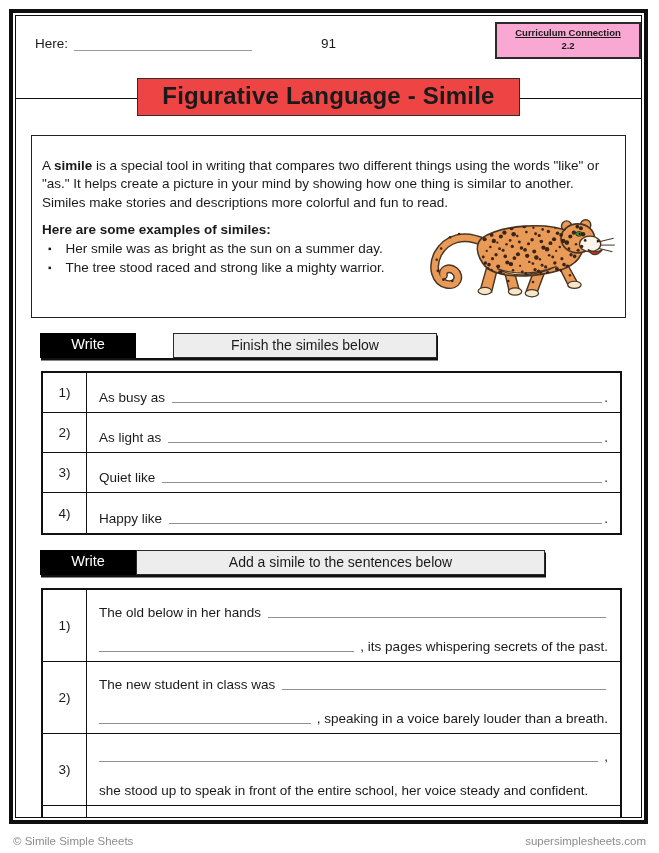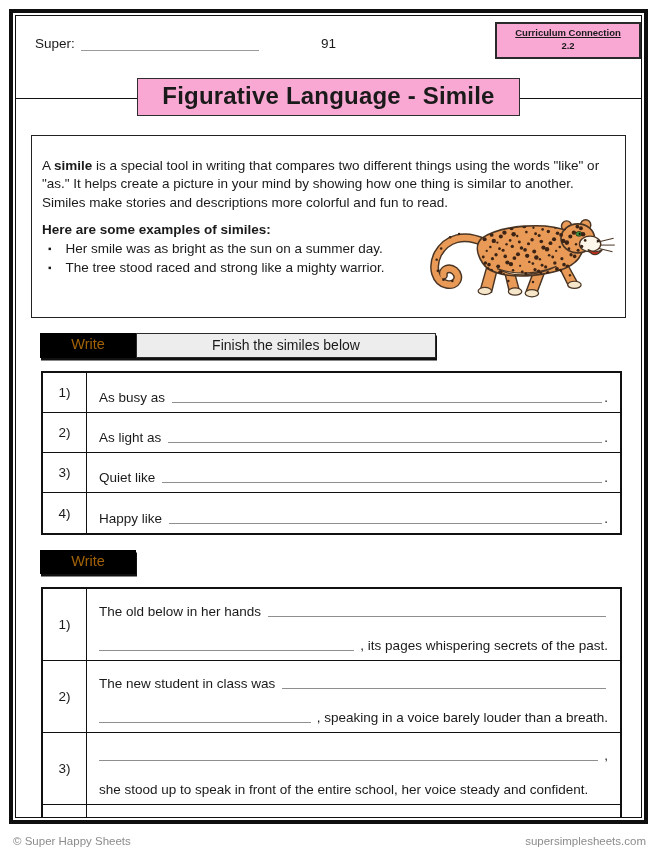--- a/index.html
+++ b/index.html
@@ -37,49 +37,49 @@
     text-align: center; padding: 3px 4px 4px;
     font-size: 9.5px; line-height: 1.35;
   }
   .curriculum-box .cc-label { text-decoration: underline; font-weight: bold; }
   .curriculum-box .cc-value { font-weight: bold; }
   
   .title-row { position: relative; margin-top: 14px; height: 40px; }
   .title-line { position: absolute; top: 50%; left: -15px; right: -15px; border-top: 1.5px solid #111; }
   .title-box {
     position: relative; margin: 16px auto; width: fit-content;
-    background: #f9a8d4; border: 1.5px solid #2e2e2e;
+    background: #ef4444; border: 1.5px solid #2e2e2e;
     padding: 3px 24px 5px;
     font-size: 24px; font-weight: bold; letter-spacing: 0.2px;
   }
   
   .intro-box {
     margin-top: 17px;
     border: 1.7px solid #222;
     padding: 21px 10px 5px;
     font-size: 13.5px; line-height: 1.36;
   }
   .intro-bottom { display: flex; margin-top: 9px; gap: 30px; }
   .examples-col { flex: 1 1 auto; }
   .examples-heading { font-weight: bold; }
   .examples-list { list-style: none; margin-top: 1px; }
   .examples-list li { display: flex; }
   .examples-list li::before { content: "▪"; font-size: 10px; margin: 2px 14px 0 6px; }
   .cheetah-col { flex: 0 0 196px; margin: -4px -2px -2px 4px; }
   
   .write-header { display: flex; margin-left: 9px; margin-top: 15px; width: fit-content; box-shadow: 1px 2.5px 0 #101010; }
   .write-tab {
-    background: #000; color: #a16207; width: 96px;
+    background: #000; color: #ffffff; width: 96px;
     text-align: center; font-size: 14.5px; padding: 3px 0 5px;
   }
   .instr-tab {
     background: #ededed; border: 1.5px solid #2a2a2a;
     text-align: center; font-size: 14px; padding: 3px 0 4px;
   }
-  .instr-w1 { width: 300px; }
+  .instr-w1 { width: 264px; margin-left: 37px; }
   .instr-w2 { width: 409px; }
   
   .task-table { margin: 13px 4px 0 10px; border: 2px solid #111; }
   .task-row { display: flex; border-bottom: 1px solid #111; }
   .task-row:last-child { border-bottom: none; }
   .row-num {
     flex: 0 0 44px; border-right: 1px solid #111;
     display: flex; align-items: center; justify-content: center;
     font-size: 13.5px;
   }
@@ -99,21 +99,21 @@
   }
 </style>
 </head>
 <body>
 
 <div class="frame">
   <div class="frame-inner">
 
     <div class="top-row">
       <div class="name-group">
-        <span>Super:</span>
+        <span>Here:</span>
         <span class="name-line"></span>
       </div>
       <div class="page-number">91</div>
       <div class="curriculum-box">
         <div class="cc-label">Curriculum Connection</div>
         <div class="cc-value">2.2</div>
       </div>
     </div>
 
     <div class="title-row">
@@ -349,20 +349,21 @@
               <span>Happy like</span>
               <span class="blank"></span>
               <span class="post">.</span>
             </div>
           </div>
       </div>
     </div>
 
     <div class="write-header">
       <div class="write-tab">Write</div>
+      <div class="instr-tab instr-w2">Add a simile to the sentences below</div>
     </div>
 
     <div class="task-table t2">
       <div class="task-row">
         <div class="row-num">1)</div>
         <div class="row-body">
           <div class="fill-line">
               <span>The old below in her hands</span>
               <span class="blank"></span>
             </div>
@@ -406,15 +407,15 @@
             </div>
 
         </div>
       </div>
     </div>
 
   </div>
 </div>
 
 <div class="footer">
-  <span>© Super Happy Sheets</span>
+  <span>© Simile Simple Sheets</span>
   <span>supersimplesheets.com</span>
 </div>
 
 </body></html>

